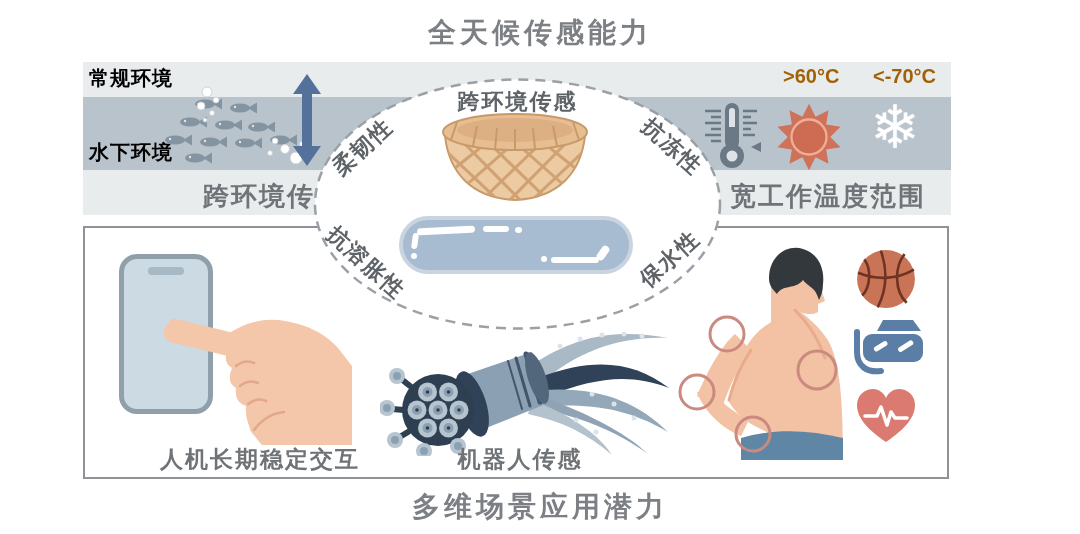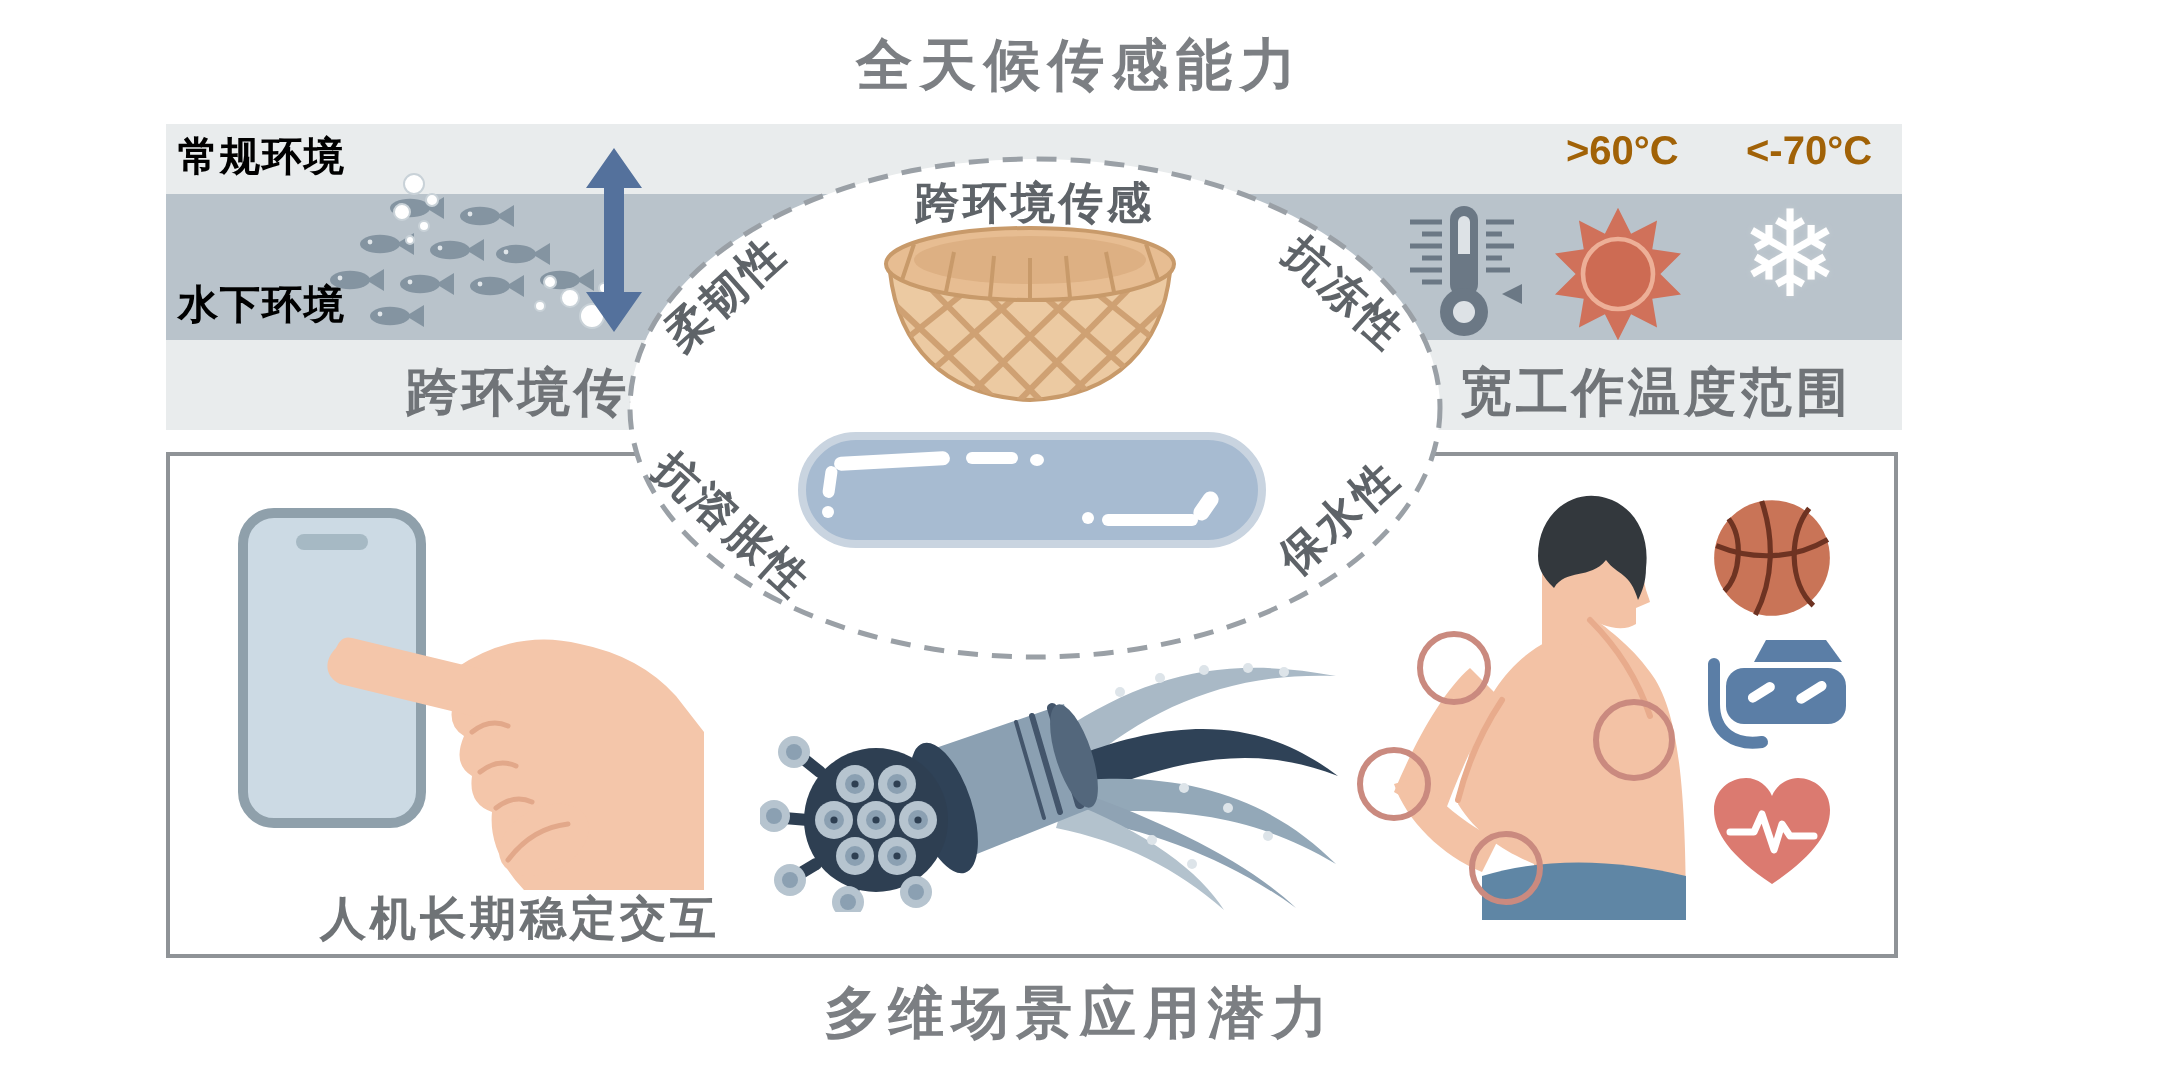--- a/index.html
+++ b/index.html
@@ -227,20 +227,21 @@
             <circle r="8" fill="#b6c4cf"></circle>
             <circle r="4" fill="#8ba0b2"></circle>
           </g>
         <g transform="translate(78,122)">
             <circle r="8" fill="#b6c4cf"></circle>
             <circle r="4" fill="#8ba0b2"></circle>
           </g>
       </g>
     </svg>
 
+    <div class="abs app-caption" style="left:300px;top:216px;width:270px;">机器人传感</div>
 
     <svg class="abs" style="left:590px;top:14px;" width="190" height="220" viewBox="0 0 190 220">
       <path d="M100,78 C80,88 70,104 62,124 L54,160 C64,176 78,184 92,190 L92,218 L168,218 C168,150 164,112 150,94 C140,80 128,72 118,64 C112,70 106,75 100,78 Z" fill="#f3c2a5"></path>
       <path d="M60,92 C46,104 32,130 22,154 L46,168 C54,146 64,122 76,108 Z" fill="#f3c2a5"></path>
       <path d="M22,150 C28,168 46,186 66,194 L74,178 C58,170 42,158 36,146 Z" fill="#f3c2a5"></path>
       <path d="M118,64 C108,72 112,80 120,82 L96,82 L96,52 L122,52 Z" fill="#f3c2a5"></path>
       <path d="M96,38 C96,16 112,5 127,9 C141,13 149,26 147,42 C146,50 149,55 150,59 L143,62 L143,70 C137,74 126,72 119,66 L119,80 L96,80 Z" fill="#f3c2a5"></path>
       <g fill="none" stroke="#e8ab8c" stroke-width="3" stroke-linecap="round">
         <path d="M76,108 C64,126 58,142 54,158"></path>
         <path d="M120,68 C134,82 144,98 150,116"></path>

